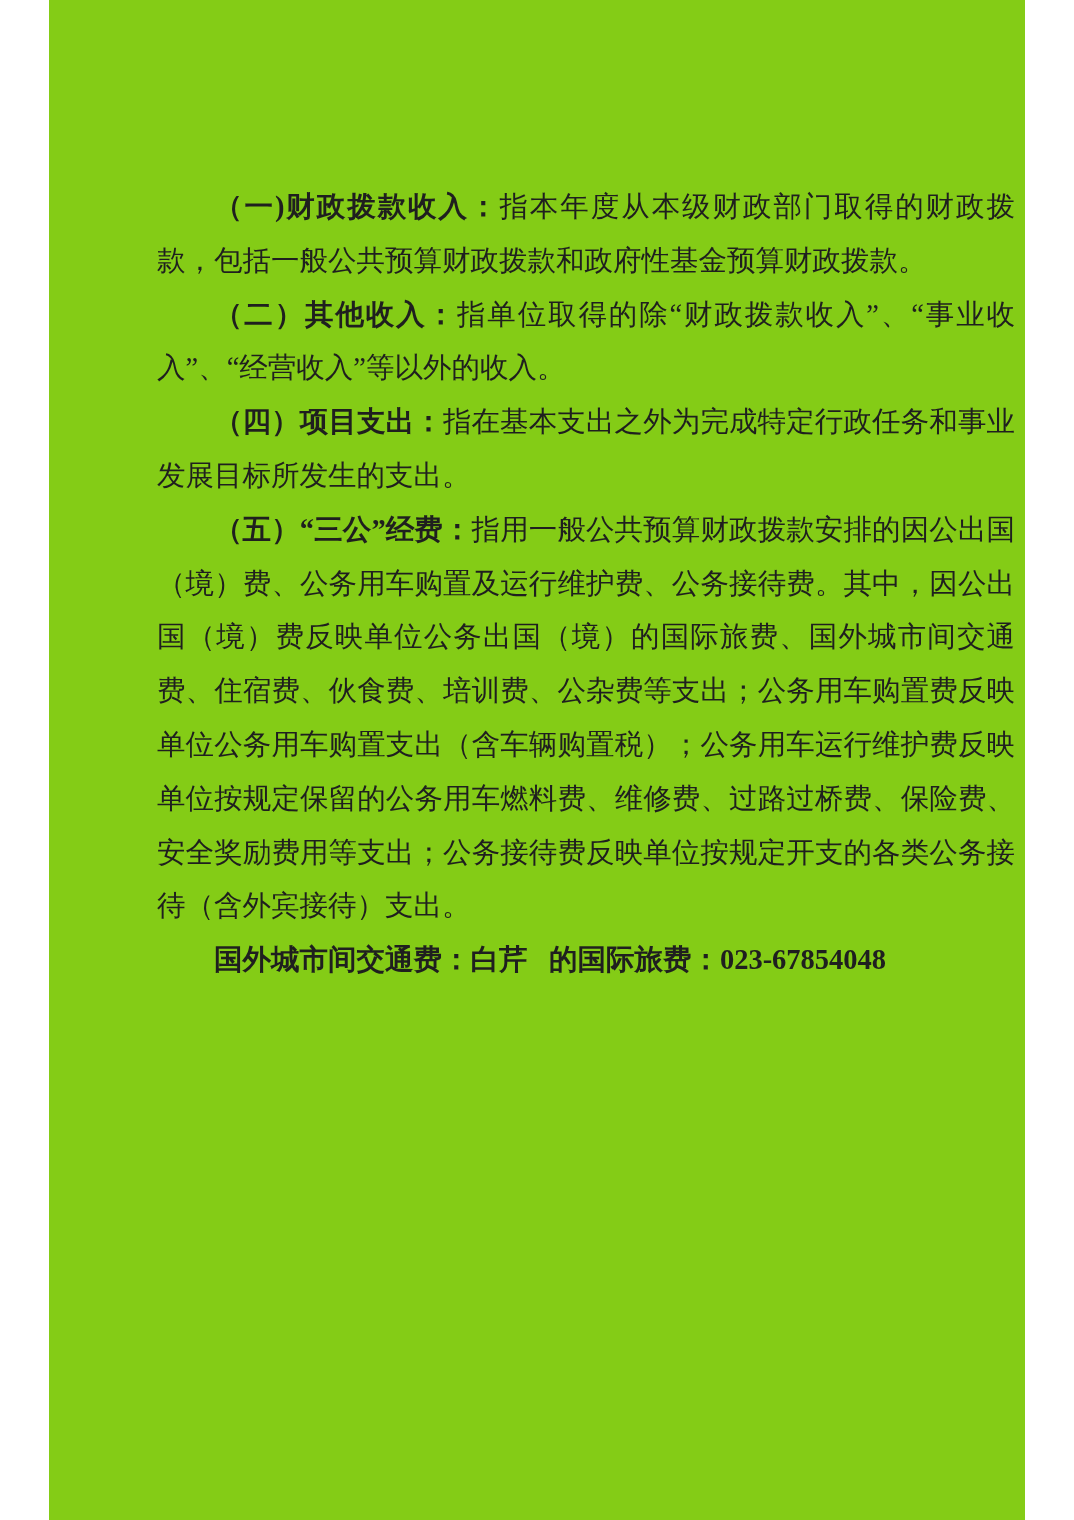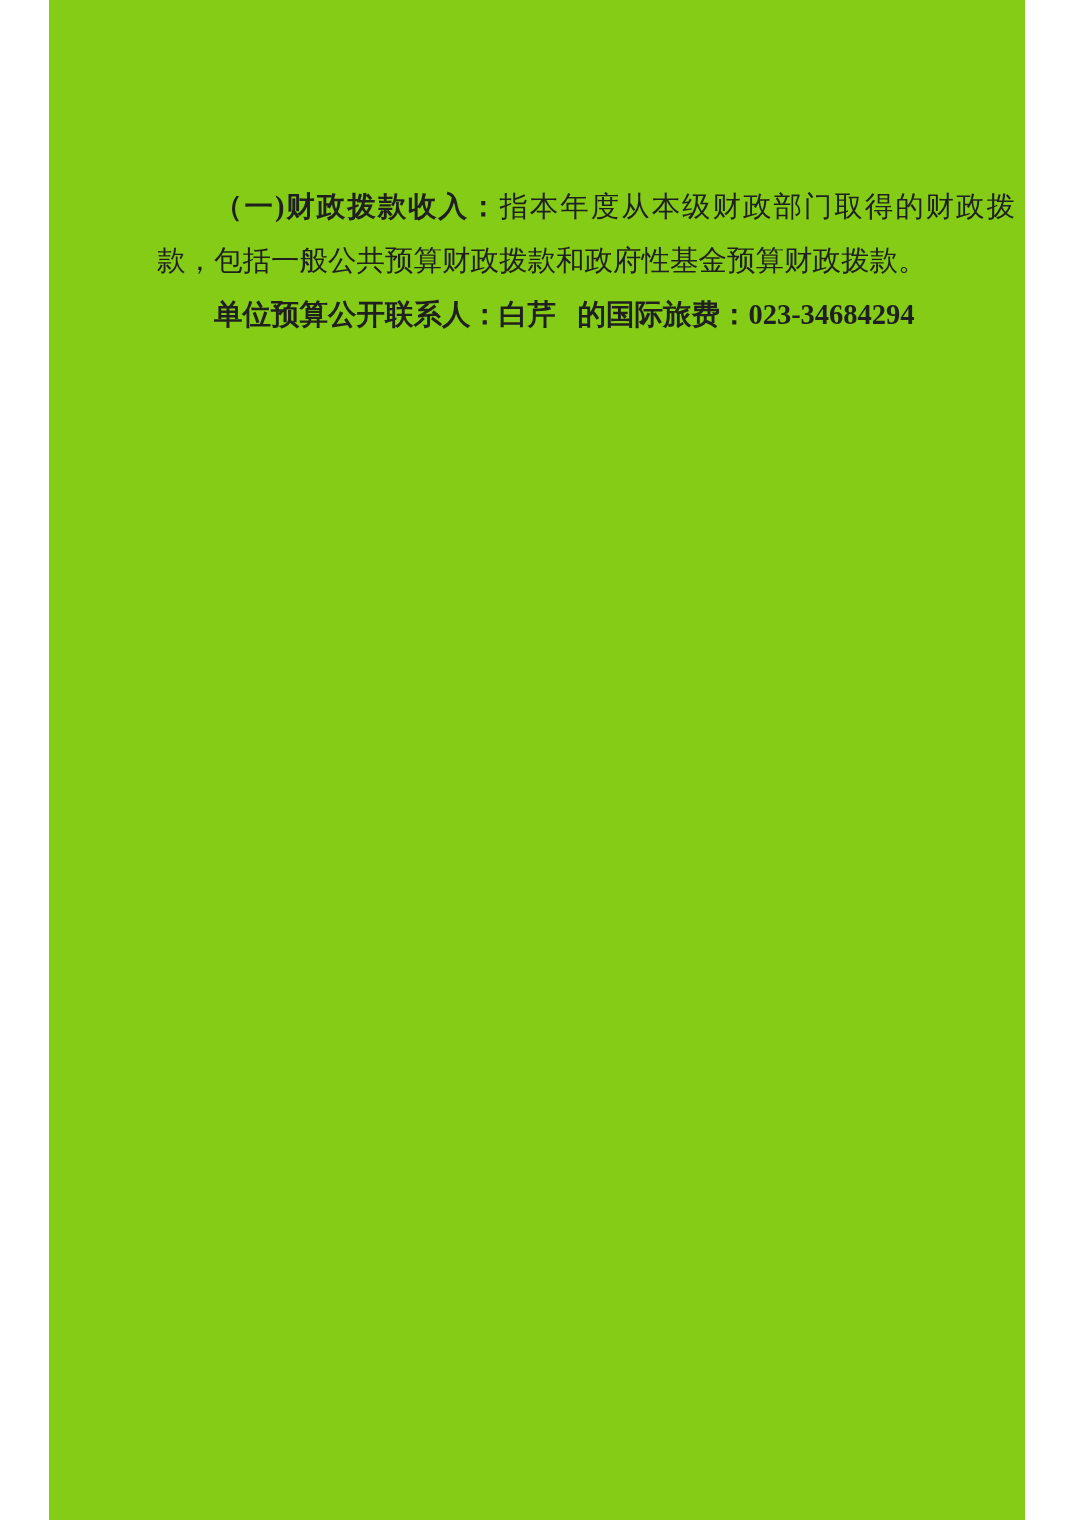--- a/index.html
+++ b/index.html
@@ -47,20 +47,23 @@
   }
 </style>
 </head>
 <body>
 
 <div class="page">
   <div class="content">
 
     <p class="para"><span class="term">（一)财政拨款收入：</span><span>指本年度从本级财政部门取得的财政拨款，包括一般公共预算财政拨款和政府性基金预算财政拨款。</span></p>
 
+    <p class="para"><span class="term">（二）其他收入：</span><span>指单位取得的除“财政拨款收入”、“事业收入”、“经营收入”等以外的收入。</span></p>
 
 
+    <p class="para"><span class="term">（四）项目支出：</span><span>指在基本支出之外为完成特定行政任务和事业发展目标所发生的支出。</span></p>
 
+    <p class="para"><span class="term">（五）“三公”经费：</span><span>指用一般公共预算财政拨款安排的因公出国（境）费、公务用车购置及运行维护费、公务接待费。其中，因公出国（境）费反映单位公务出国（境）的国际旅费、国外城市间交通费、住宿费、伙食费、培训费、公杂费等支出；公务用车购置费反映单位公务用车购置支出（含车辆购置税）；公务用车运行维护费反映单位按规定保留的公务用车燃料费、维修费、过路过桥费、保险费、安全奖励费用等支出；公务接待费反映单位按规定开支的各类公务接待（含外宾接待）支出。</span></p>
 
-    <p class="contact-line"><span>单位预算公开联系人：</span><span>白芹</span><span class="contact-method">的国际旅费：</span><span>023-34684294</span></p>
+    <p class="contact-line"><span>国外城市间交通费：</span><span>白芹</span><span class="contact-method">的国际旅费：</span><span>023-67854048</span></p>
 
   </div>
 </div>
 
 </body></html>

